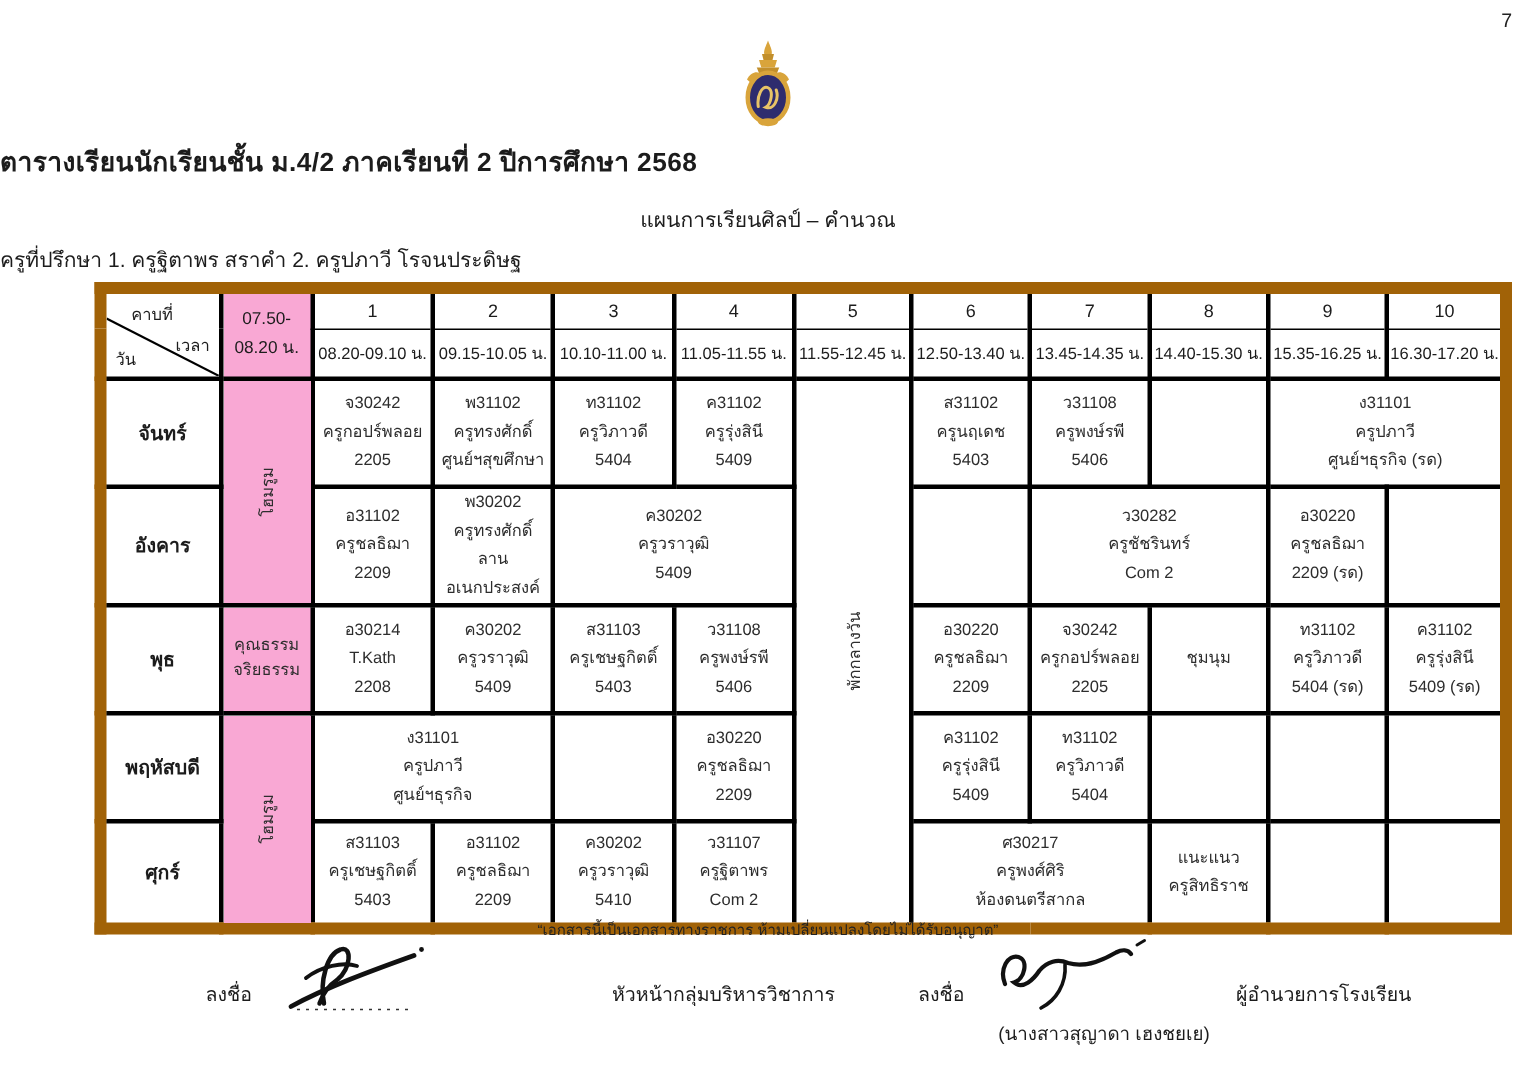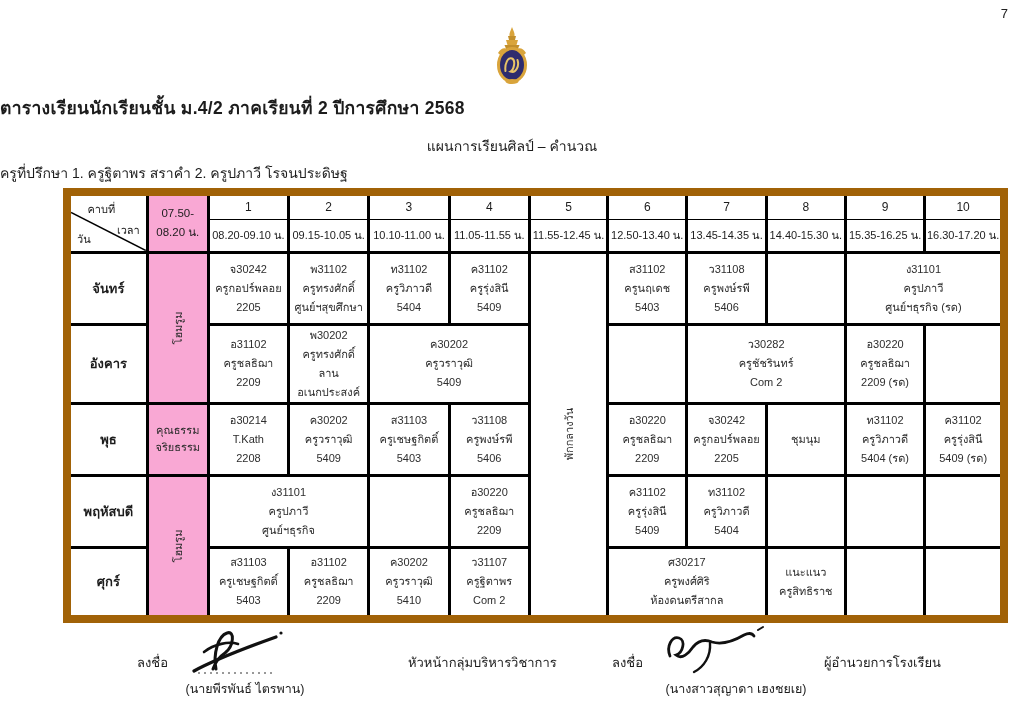--- a/index.html
+++ b/index.html
@@ -306,31 +306,31 @@
               <div class="ln">แนะแนว</div>
               <div class="ln">ครูสิทธิราช</div>
             </td>
         <td class="cell"></td>
         <td class="cell"></td>
       </tr>
     </tbody>
       </table>
   </div>
 
+  <div class="notice">“เอกสารนี้เป็นเอกสารทางราชการ  ห้ามเปลี่ยนแปลงโดยไม่ได้รับอนุญาต”</div>
 
   <span class="sig-label" style="left:137px;top:652px;">ลงชื่อ</span>
   <svg class="sig-img" style="left:182px;top:624px;" width="130" height="54" viewBox="0 0 130 54">
     <path d="M34 45 C31 30 36 12 45 9 C53 6 52 22 43 29 C37 33 33 39 31 45" stroke="#111" stroke-width="3" fill="none" stroke-linecap="round"></path>
     <path d="M22 28 C32 20 47 17 56 20" stroke="#111" stroke-width="2.6" fill="none" stroke-linecap="round"></path>
     <path d="M12 47 C36 34 66 23 94 13" stroke="#111" stroke-width="3.2" fill="none" stroke-linecap="round"></path>
     <circle cx="99" cy="9" r="1.6" fill="#111"></circle>
     <path d="M16 49 h78" stroke="#333" stroke-width="1" stroke-dasharray="2 4" fill="none"></path>
   </svg>
   <span class="sig-label" style="left:408px;top:652px;">หัวหน้ากลุ่มบริหารวิชาการ</span>
-  <span class="sig-name" style="left:152px;top:679px;width:186px;">(นายพีรพันธ์  ไตรพาน)</span>
 
   <span class="sig-label" style="left:612px;top:652px;">ลงชื่อ</span>
   <svg class="sig-img" style="left:652px;top:624px;" width="118" height="54" viewBox="0 0 118 54">
     <path d="M18 32 C14 22 20 12 27 14 C34 16 31 29 24 31 C30 36 37 29 41 23 C46 17 53 15 60 18 C70 21 80 18 92 11 C96 9 100 9 102 12" stroke="#111" stroke-width="2.8" fill="none" stroke-linecap="round"></path>
     <path d="M58 19 C59 32 52 43 42 48" stroke="#111" stroke-width="2.4" fill="none" stroke-linecap="round"></path>
     <path d="M106 6 l5 -3" stroke="#111" stroke-width="2" fill="none" stroke-linecap="round"></path>
   </svg>
   <span class="sig-label" style="left:824px;top:652px;">ผู้อำนวยการโรงเรียน</span>
   <span class="sig-name" style="left:630px;top:679px;width:212px;">(นางสาวสุญาดา  เฮงชยเย)</span>
 

